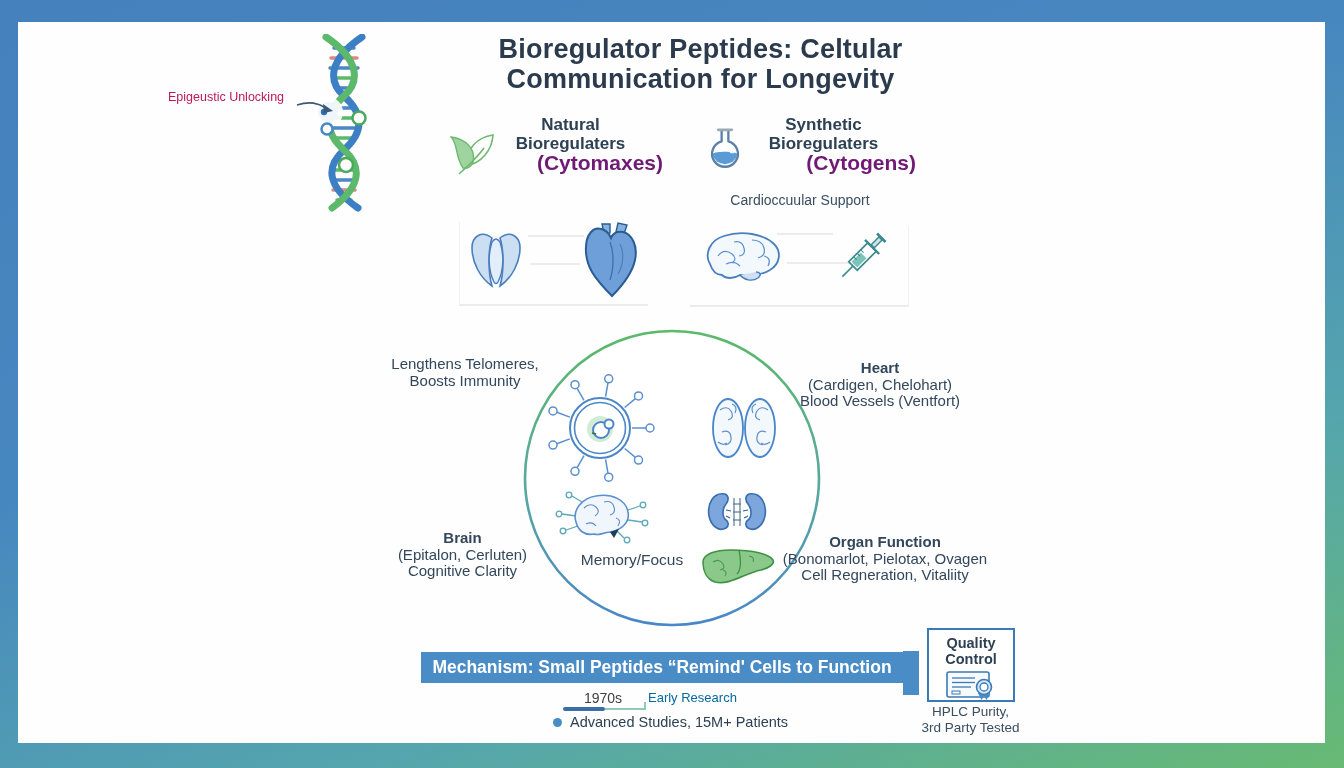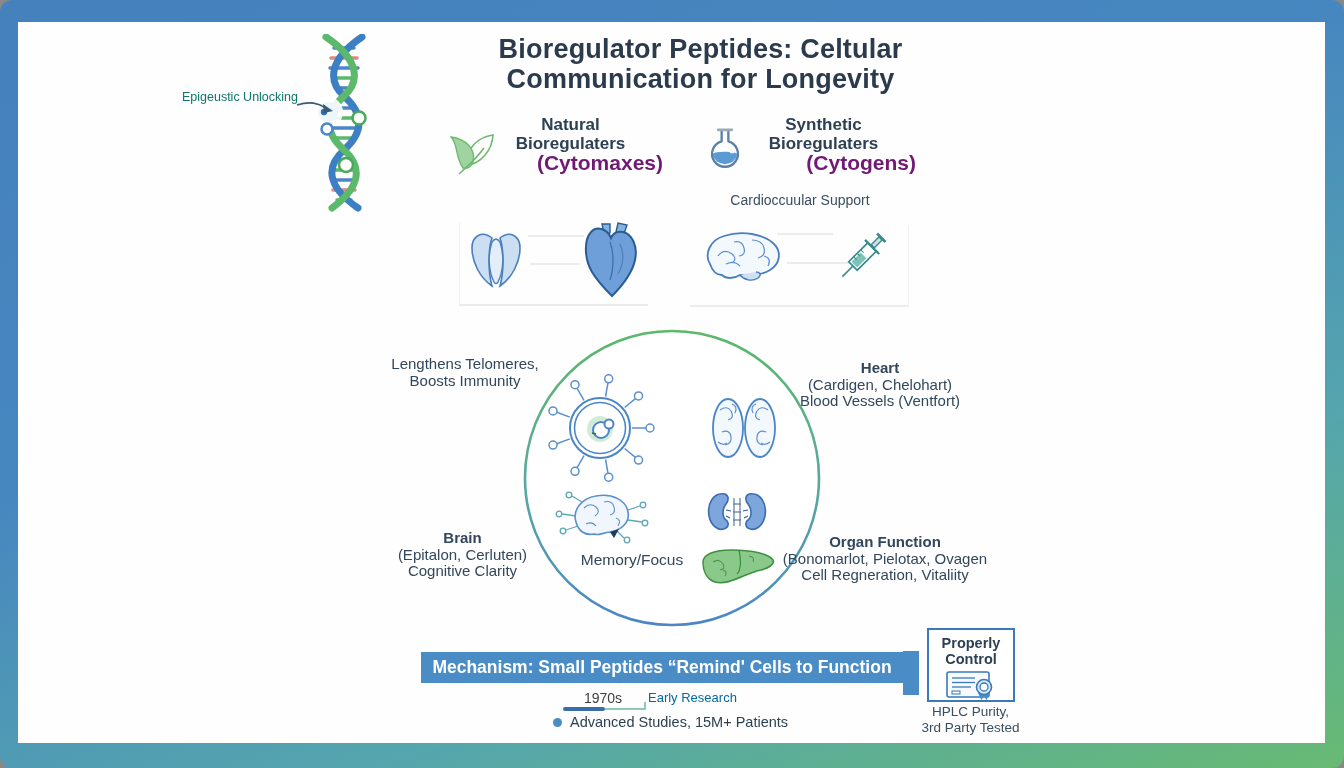--- a/index.html
+++ b/index.html
@@ -1,24 +1,24 @@
 <!DOCTYPE html>
 <html><head>
 <meta charset="utf-8">
 <style>
   html,body{margin:0;padding:0;background:#888;}
   #canvas{position:relative;width:1344px;height:768px;overflow:hidden;
     background:linear-gradient(160deg,#4581bd 0%,#4787c0 40%,#55a6ad 72%,#68ba73 100%);
-    font-family:"Liberation Sans", sans-serif;border-radius:12px;}
+    font-family:"Liberation Sans", sans-serif;}
   #page{position:absolute;left:18px;top:22px;right:19px;bottom:25px;background:#fdfefd;}
   .abs{position:absolute;}
   .title{font-size:27px;font-weight:bold;line-height:30px;text-align:center;color:#2b3b4d;letter-spacing:.2px;}
   .sechead{font-size:17px;font-weight:bold;line-height:19px;text-align:center;color:#2e4154;}
   .green-sub{font-size:21px;font-weight:bold;line-height:19px;text-align:right;color:#701a75;}
-  .smalllabel{font-size:12.5px;color:#0f766e;text-align:center;line-height:15px;}
+  .smalllabel{font-size:12.5px;color:#be185d;text-align:left;line-height:15px;}
   .cardio{font-size:14px;color:#3a4e62;text-align:center;}
   .ctext{font-size:15px;line-height:16.5px;text-align:center;color:#33475c;}
   .memlabel{font-size:15.5px;color:#33475c;text-align:center;}
   .banner{background:#4a8cc5;color:#ffffff;font-size:17.5px;font-weight:bold;text-align:center;line-height:31px;}
   .bannerend{background:#4a8cc5;}
   .tl-year{font-size:14px;color:#404040;text-align:center;font-weight:500;}
   .tl-label{font-size:13px;color:#0369a1;}
   .tl-bullet-text{font-size:14.5px;color:#2e4154;}
   .dot{width:9px;height:9px;border-radius:50%;background:#4a8cc5;}
   .qcbox{border:2px solid #3b7ab8;background:#ffffff;text-align:center;}
@@ -278,21 +278,21 @@
 
     <div class="abs tl-year" style="left:542px;top:668px;width:86px;">1970s</div>
     <div class="abs" style="left:545px;top:685px;width:42px;height:3.5px;background:#3a6ea8;border-radius:2px;"></div>
     <div class="abs" style="left:587px;top:686px;width:40px;height:2px;background:#8fcbb4;"></div>
     <div class="abs" style="left:626px;top:680px;width:2px;height:8px;background:#8fcbb4;"></div>
     <div class="abs tl-label" style="left:630px;top:668px;">Early Research</div>
     <div class="abs dot" style="left:535px;top:696px;"></div>
     <div class="abs tl-bullet-text" style="left:552px;top:692px;">Advanced Studies, 15M+ Patients</div>
 
     <div class="abs qcbox" style="left:909px;top:606px;width:84px;height:70px;">
-      <div class="qctitle">Properly</div>
+      <div class="qctitle">Quality</div>
       <div class="qctitle" style="padding-top:0;">Control</div>
       <svg width="52" height="32" viewBox="0 0 52 32" style="margin-top:2px;">
         <rect x="2" y="3" width="42" height="25" rx="2" fill="#f6fafd" stroke="#3b7ab8" stroke-width="1.6"></rect>
         <line x1="7" y1="9" x2="30" y2="9" stroke="#3b7ab8" stroke-width="1.3"></line>
         <line x1="7" y1="13.5" x2="30" y2="13.5" stroke="#3b7ab8" stroke-width="1.3"></line>
         <line x1="7" y1="18" x2="26" y2="18" stroke="#3b7ab8" stroke-width="1.3"></line>
         <rect x="7" y="22" width="8" height="3" fill="none" stroke="#3b7ab8" stroke-width="1"></rect>
         <polygon points="33,24 36.5,31 39,27 41.5,31 45,24" fill="#4a8cc5"></polygon>
         <circle cx="39" cy="18" r="7.5" fill="#d6e8f7" stroke="#3b7ab8" stroke-width="1.6"></circle>
         <circle cx="39" cy="18" r="4" fill="#ffffff" stroke="#3b7ab8" stroke-width="1.3"></circle>

